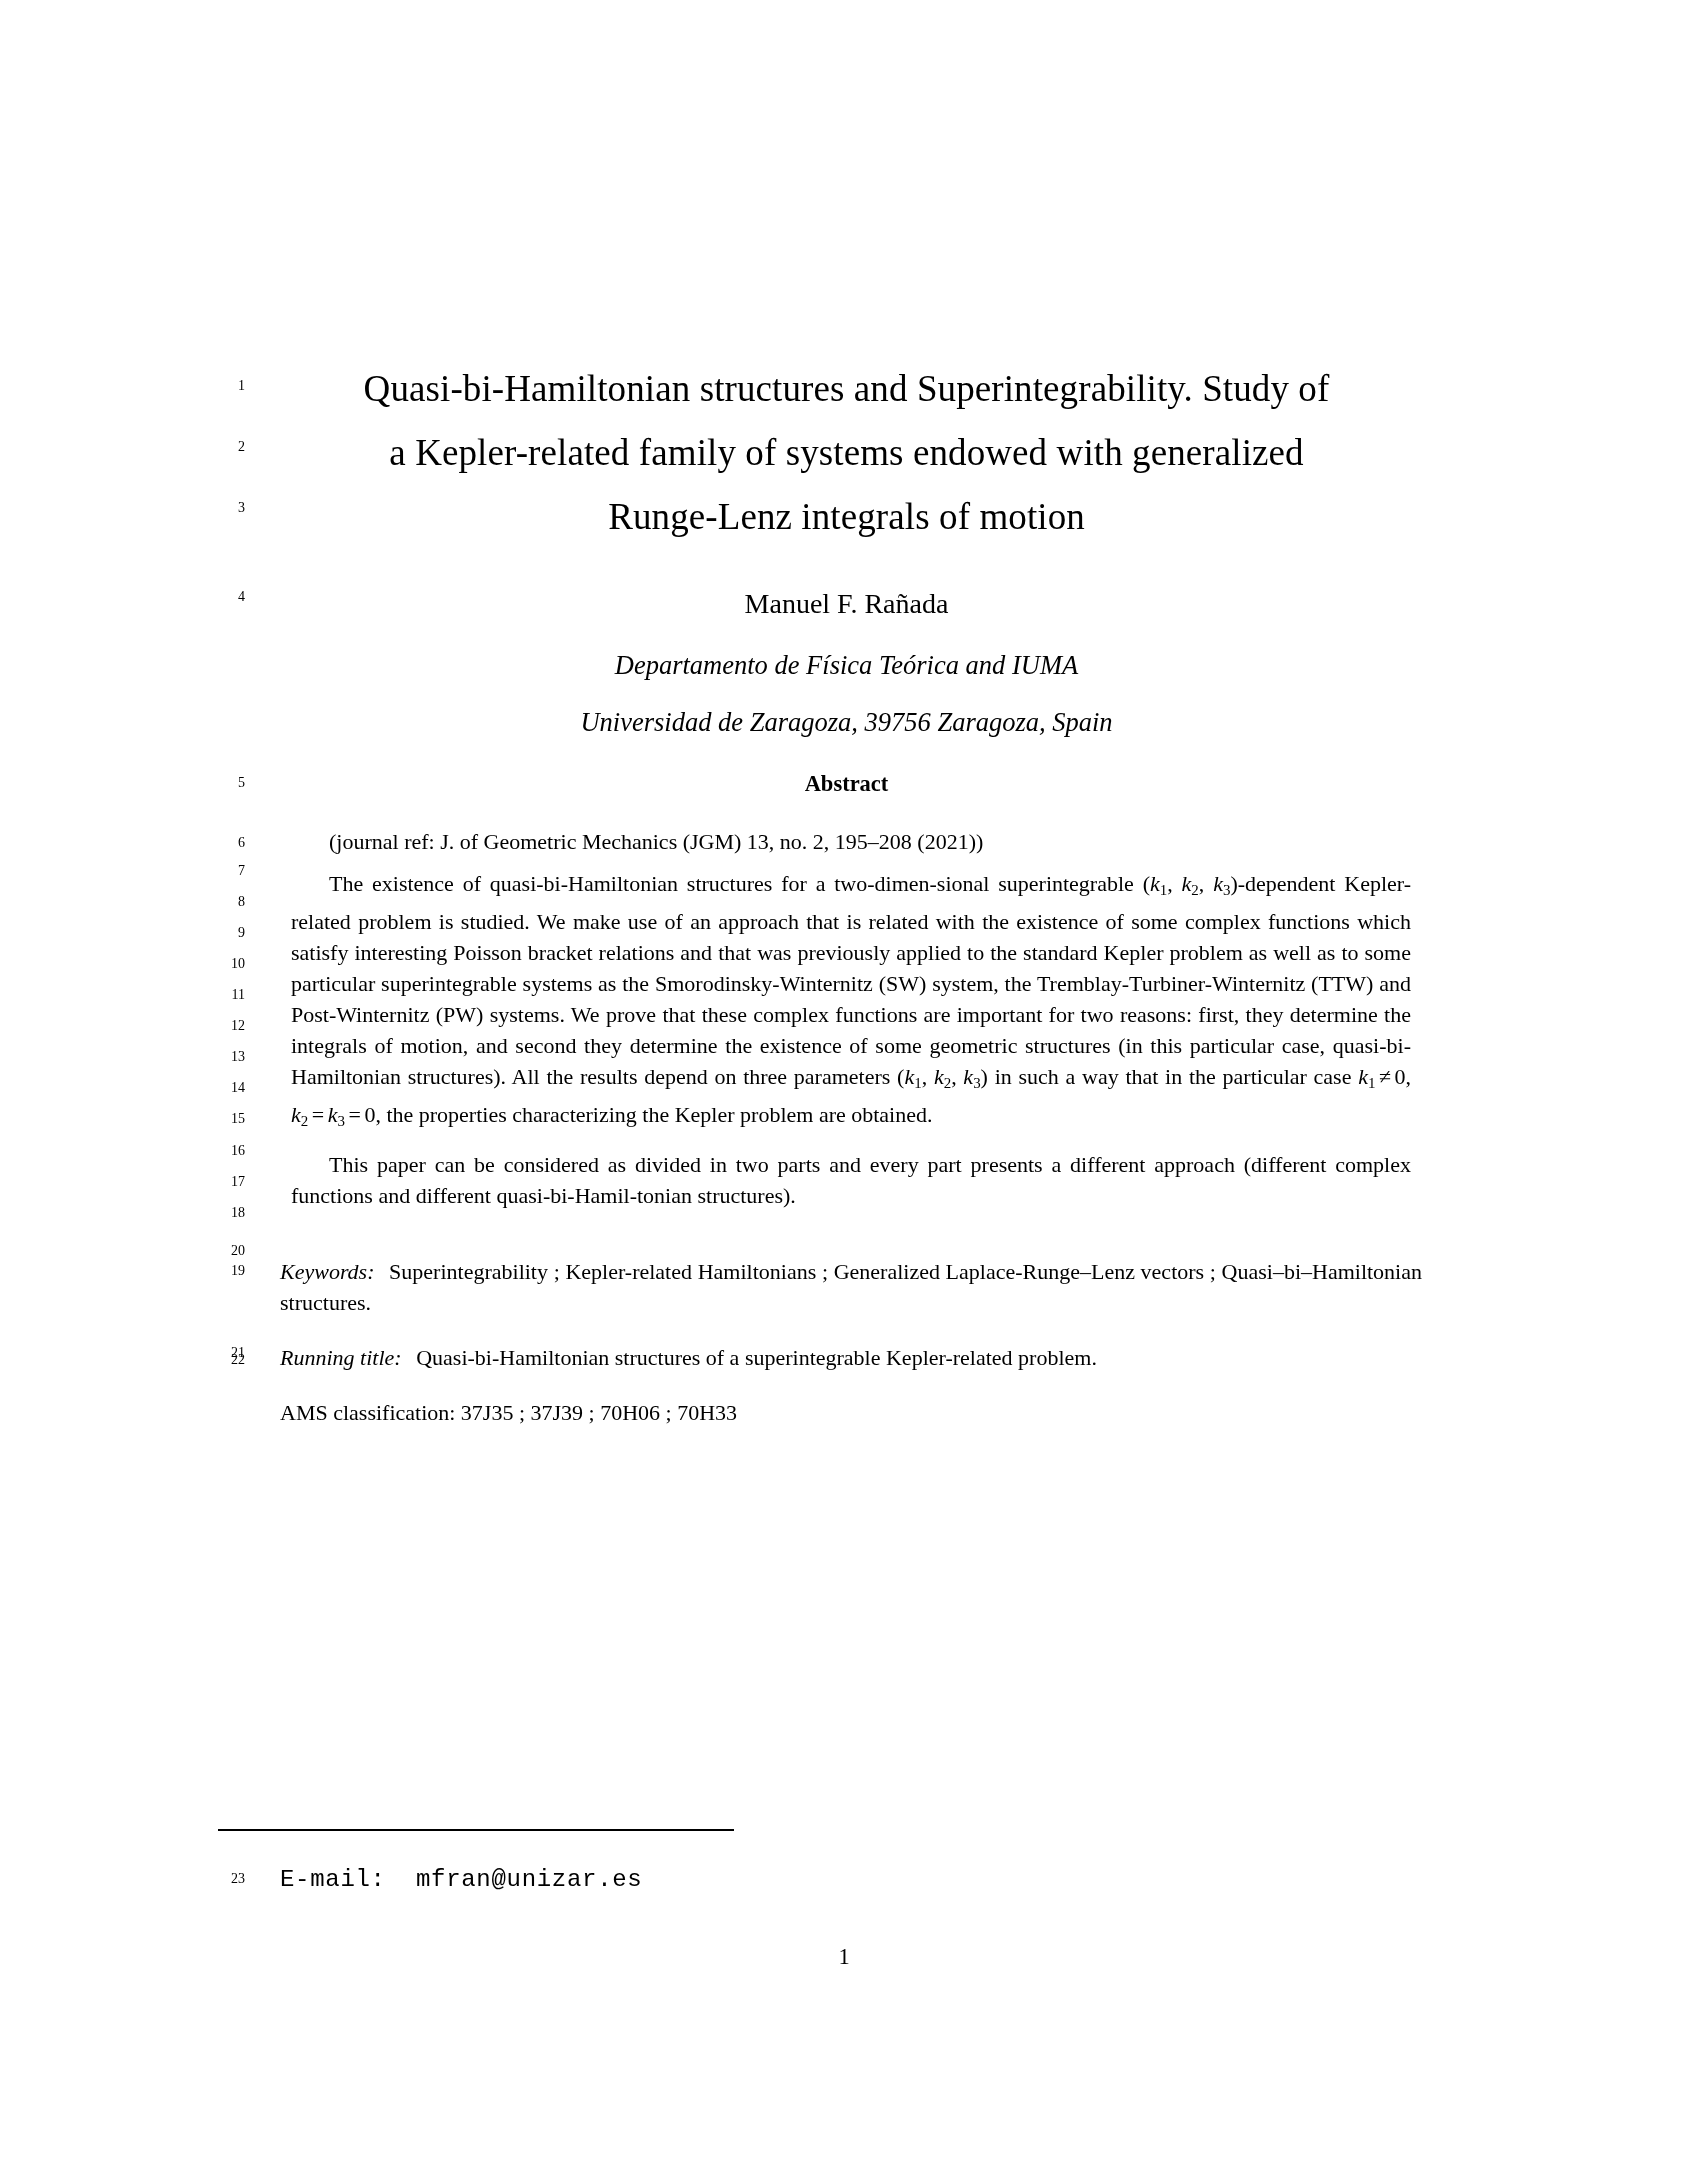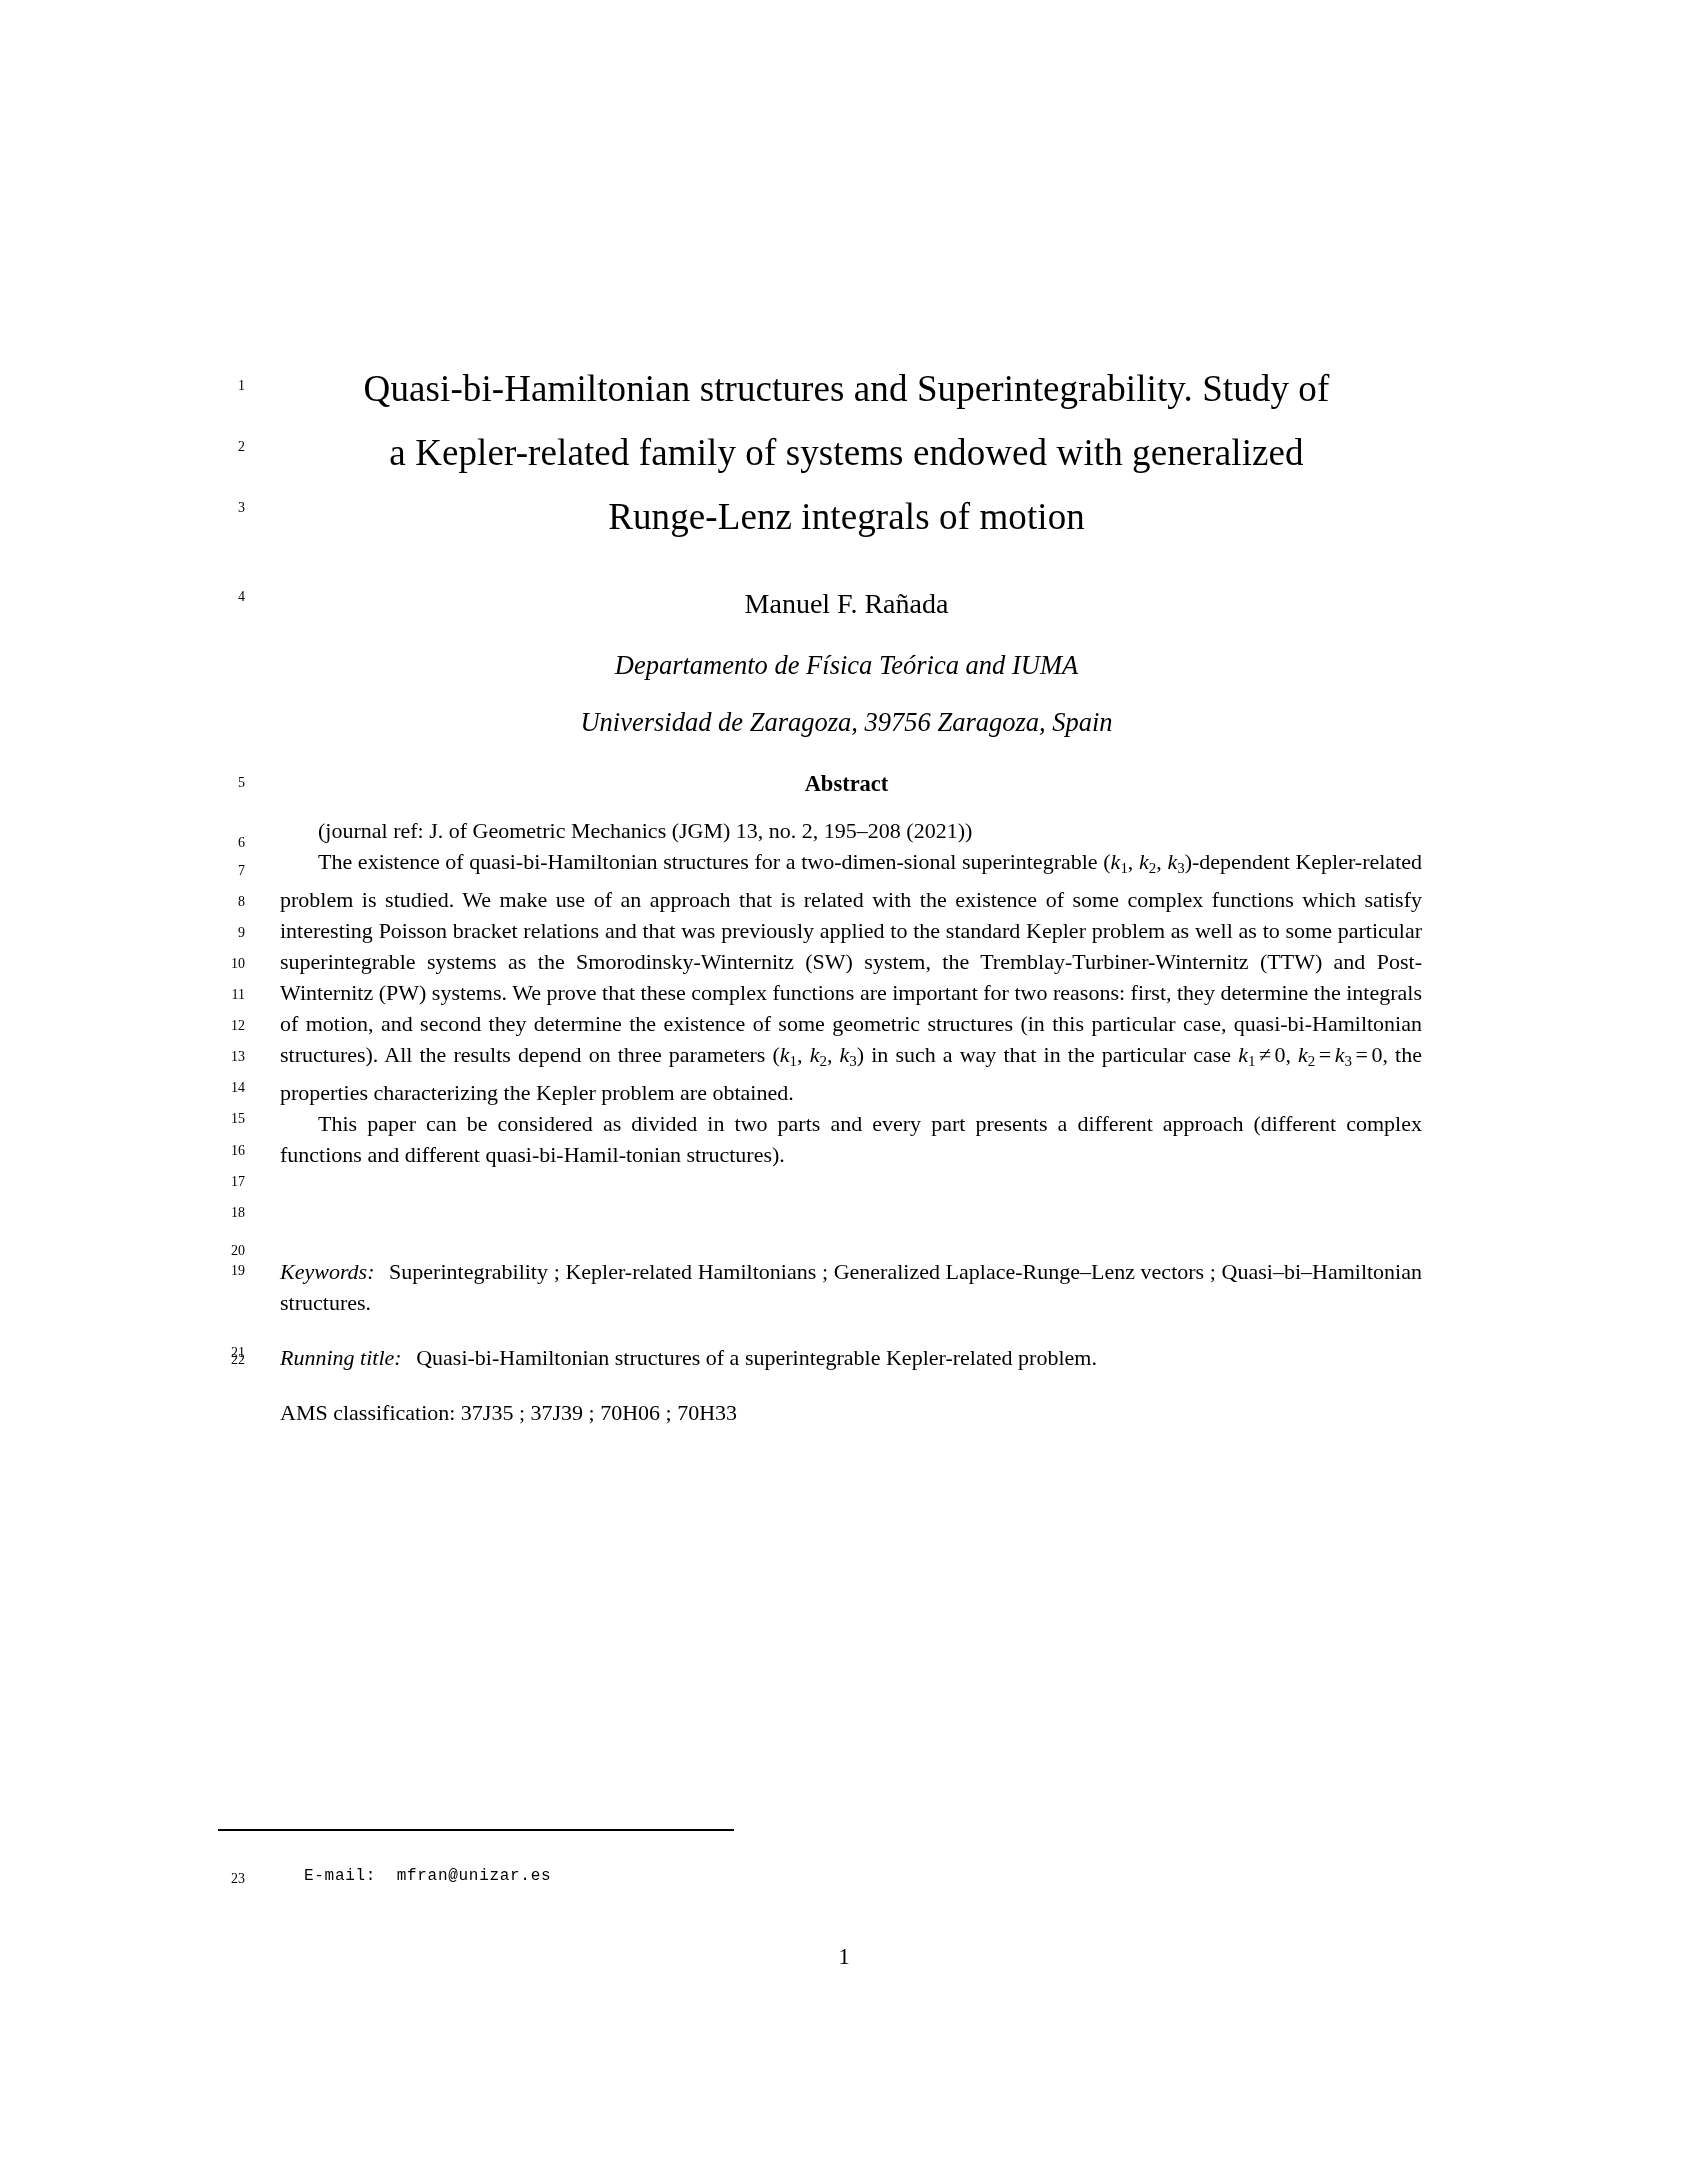--- a/index.html
+++ b/index.html
@@ -83,21 +83,21 @@
   #abstract-body {
     position: absolute;
     left: 280px;
     top: 815px;
     width: 1142px;
     font-size: 22px;
     line-height: 31px;
     text-align: justify;
   }
   #abstract-body p {
-    margin: 0;
+    margin: 11px;
     text-indent: 38px;
   }
   .jref { text-indent: 38px; }
 
   
   #meta-block {
     position: absolute;
     left: 280px;
     top: 1256px;
     width: 1142px;
@@ -133,25 +133,24 @@
     top: 1829px;
     width: 516px;
     height: 0;
     border-top: 2px solid #000;
   }
   #footnote-text {
     position: absolute;
     left: 280px;
     top: 1868px;
     font-family: "Liberation Mono", "DejaVu Sans Mono", monospace;
-    font-size: 16px;
+    font-size: 24px;
     line-height: 1;
     letter-spacing: 0.7px;
     white-space: pre;
-    margin-left: 24px;
   }
 
   
   #page-number {
     position: absolute;
     left: 0;
     top: 1946px;
     width: 1688px;
     text-align: center;
     font-size: 22.5px;

